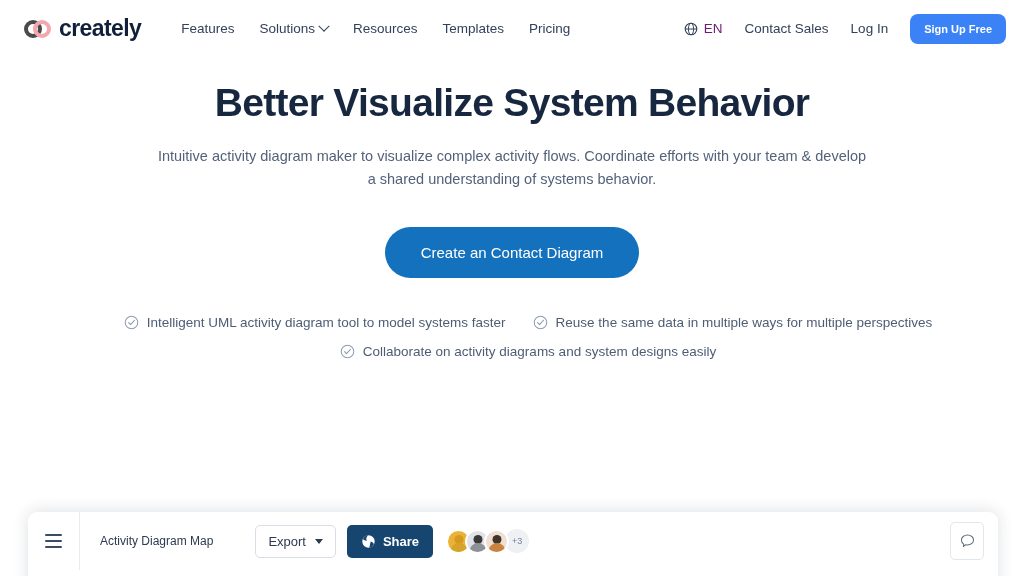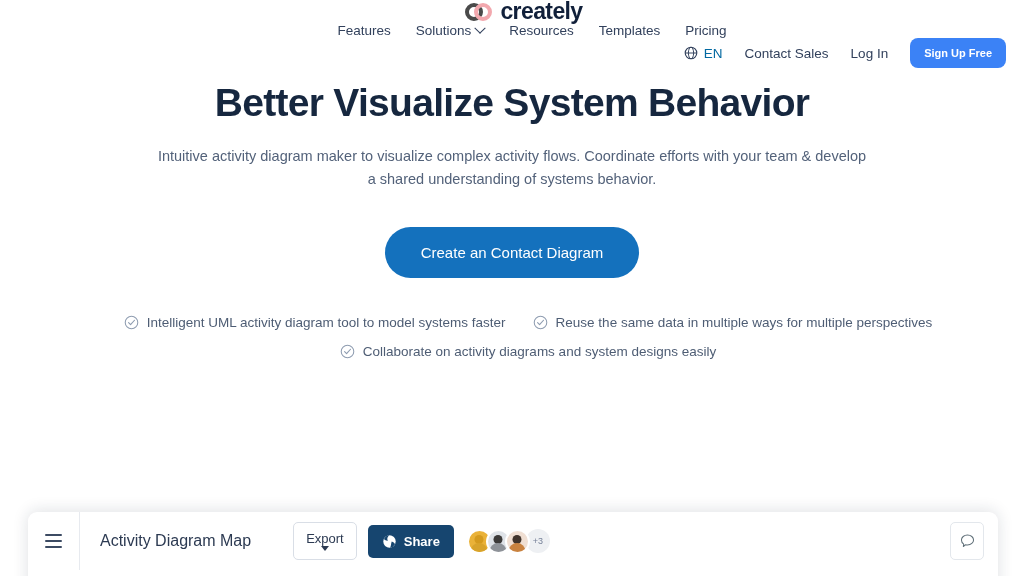--- a/index.html
+++ b/index.html
@@ -27,21 +27,20 @@
 
   
   .navbar {
     position: absolute;
     top: 0; left: 0;
     width: 1024px;
     height: 57px;
     display: flex;
     align-items: center;
     background: #ffffff;
-    flex-direction: column;
   }
 
   .brand {
     display: flex;
     align-items: center;
     gap: 7px;
     margin-left: 24px;
     text-decoration: none;
   }
 
@@ -99,24 +98,24 @@
   .nav-right {
     margin-left: auto;
     margin-right: 18px;
     display: flex;
     align-items: center;
     gap: 22px;
   }
 
   .lang {
     display: flex;
-    align-items: flex-start;
+    align-items: center;
     gap: 6px;
     font-size: 13.5px;
-    color: #0369a1;
+    color: #701a75;
     cursor: pointer;
   }
   .globe { width: 14px; height: 14px; display: block; }
 
   .btn-signup {
     background: #3b82f6;
     color: #ffffff;
     font-size: 11px;
     font-weight: 700;
     border: none;
@@ -236,40 +235,40 @@
   }
   .hamburger span {
     display: block;
     width: 17px;
     height: 1.9px;
     background: #3c4b63;
     border-radius: 2px;
   }
 
   .doc-title {
-    font-size: 16px;
+    font-size: 12px;
     color: #2c3a52;
     margin-left: 20px;
     white-space: nowrap;
   }
 
   .btn-export {
     margin-left: 42px;
     background: #ffffff;
     border: 1px solid #d9dee6;
     border-radius: 5px;
     color: #2c3a52;
     font-size: 13px;
     font-family: inherit;
     padding: 8px 12px;
     display: flex;
     align-items: center;
+    gap: 9px;
     cursor: pointer;
     white-space: nowrap;
-    flex-direction: column;
   }
   .caret {
     width: 0; height: 0;
     border-left: 4px solid transparent;
     border-right: 4px solid transparent;
     border-top: 5px solid #2c3a52;
     flex: none;
   }
 
   .btn-share {

